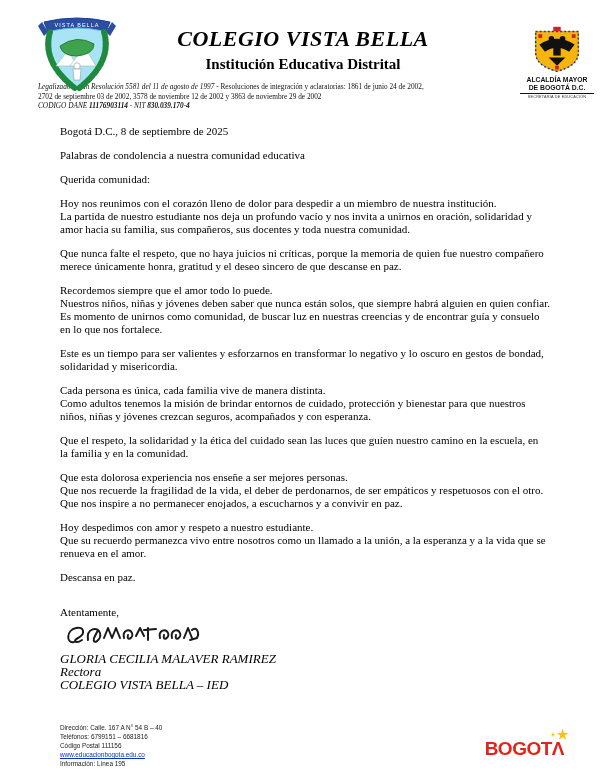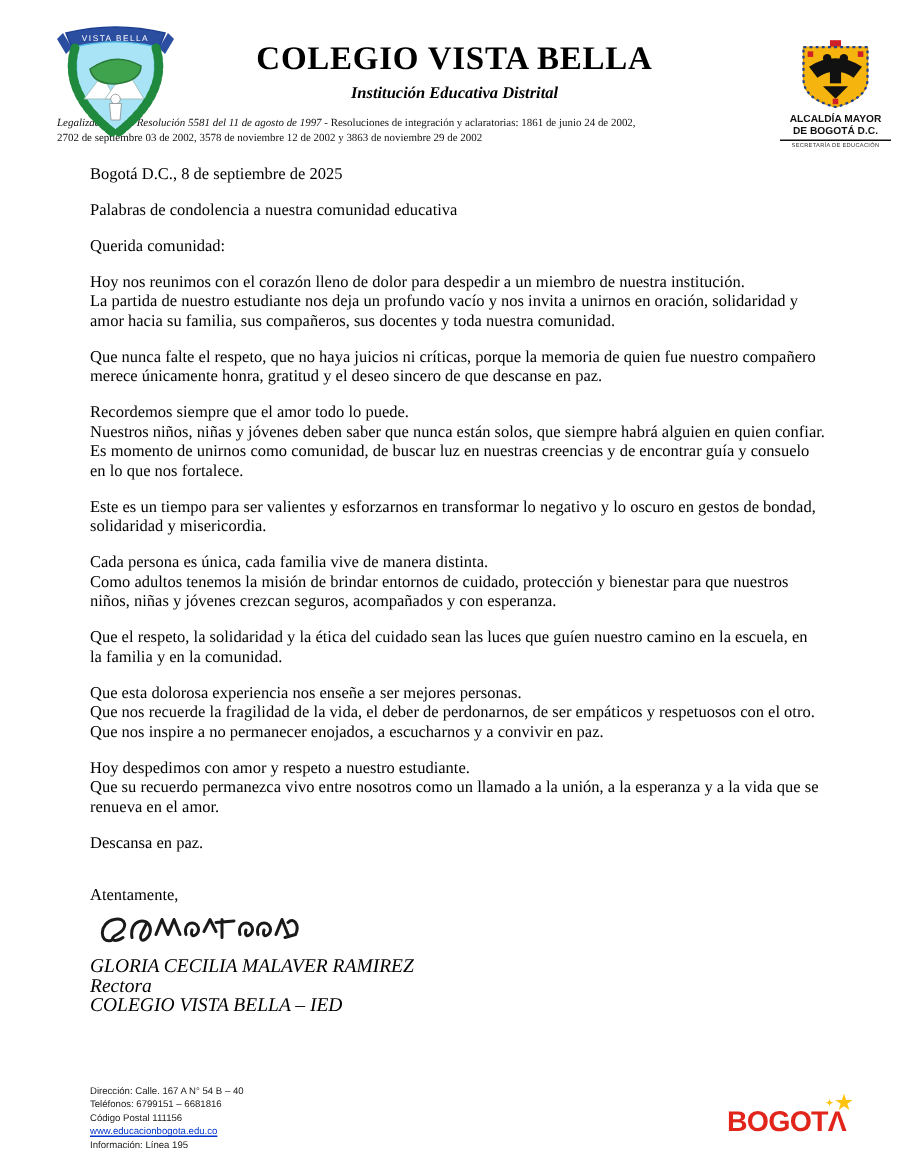--- a/index.html
+++ b/index.html
@@ -14,22 +14,22 @@
     overflow: hidden;
     margin: 0 auto;
   }
   
   .crest { position: absolute; left: 36px; top: 16px; width: 82px; height: 80px; }
   .alcaldia { position: absolute; right: 12px; top: 26px; width: 74px; text-align: center; }
   .alcaldia .shield { display: block; margin: 0 auto; }
   .alcaldia-name { font-family: "Liberation Sans", sans-serif; font-weight: bold; font-size: 6.8px; line-height: 7.5px; color: #111; margin-top: 2px; }
   .alcaldia-sec { font-family: "Liberation Sans", sans-serif; font-size: 3.8px; color: #333; border-top: 1px solid #111; margin-top: 2px; padding-top: 1px; letter-spacing: .2px; }
   .title-block { padding-top: 26px; text-align: center; }
-  .school-name { font-size: 22px; font-weight: bold; letter-spacing: .5px; }
-  .school-subtitle { font-size: 11px; font-weight: bold; font-style: italic; margin-top: 4px; }
+  .school-name { font-size: 22px; font-weight: bold; font-style: italic; letter-spacing: .5px; }
+  .school-subtitle { font-size: 15px; font-weight: bold; margin-top: 4px; }
   .legal { margin: 9px auto 0; width: 530px; text-align: left; font-size: 7.3px; line-height: 9.6px; color: #111; }
   .legal .it { font-style: italic; }
   .legal .bold-it { font-style: italic; font-weight: bold; }
   
   .letter-body { margin: 14px 38px 0 60px; font-size: 11px; line-height: 13px; }
   .block-gap { margin-bottom: 11px; }
   .para { margin-bottom: 11px; }
   .line { white-space: nowrap; }
   
   .signature-svg { display: block; margin: 1px 0 0 4px; }
@@ -92,20 +92,21 @@
     </div>
     <div class="alcaldia-sec">SECRETARÍA DE EDUCACIÓN</div>
   </div>
 
   <div class="title-block">
     <div class="school-name">COLEGIO VISTA BELLA</div>
     <div class="school-subtitle">Institución Educativa Distrital</div>
     <div class="legal">
       <div><span class="it">Legalizado según Resolución 5581 del 11 de agosto de 1997</span><span> - Resoluciones de integración y aclaratorias: 1861 de junio 24 de 2002,</span></div>
       <div>2702 de septiembre 03 de 2002, 3578 de noviembre 12 de 2002 y 3863 de noviembre 29 de 2002</div>
+      <div><span class="it">CODIGO DANE </span><span class="bold-it">11176903114</span><span class="it"> -  NIT </span><span class="bold-it">830.039.170-4</span></div>
     </div>
   </div>
 
   <div class="letter-body">
     <div class="block-gap line">Bogotá D.C., 8 de septiembre de 2025</div>
     <div class="block-gap line">Palabras de condolencia a nuestra comunidad educativa</div>
     <div class="block-gap line">Querida comunidad:</div>
 
     <div>
         <div class="para">

